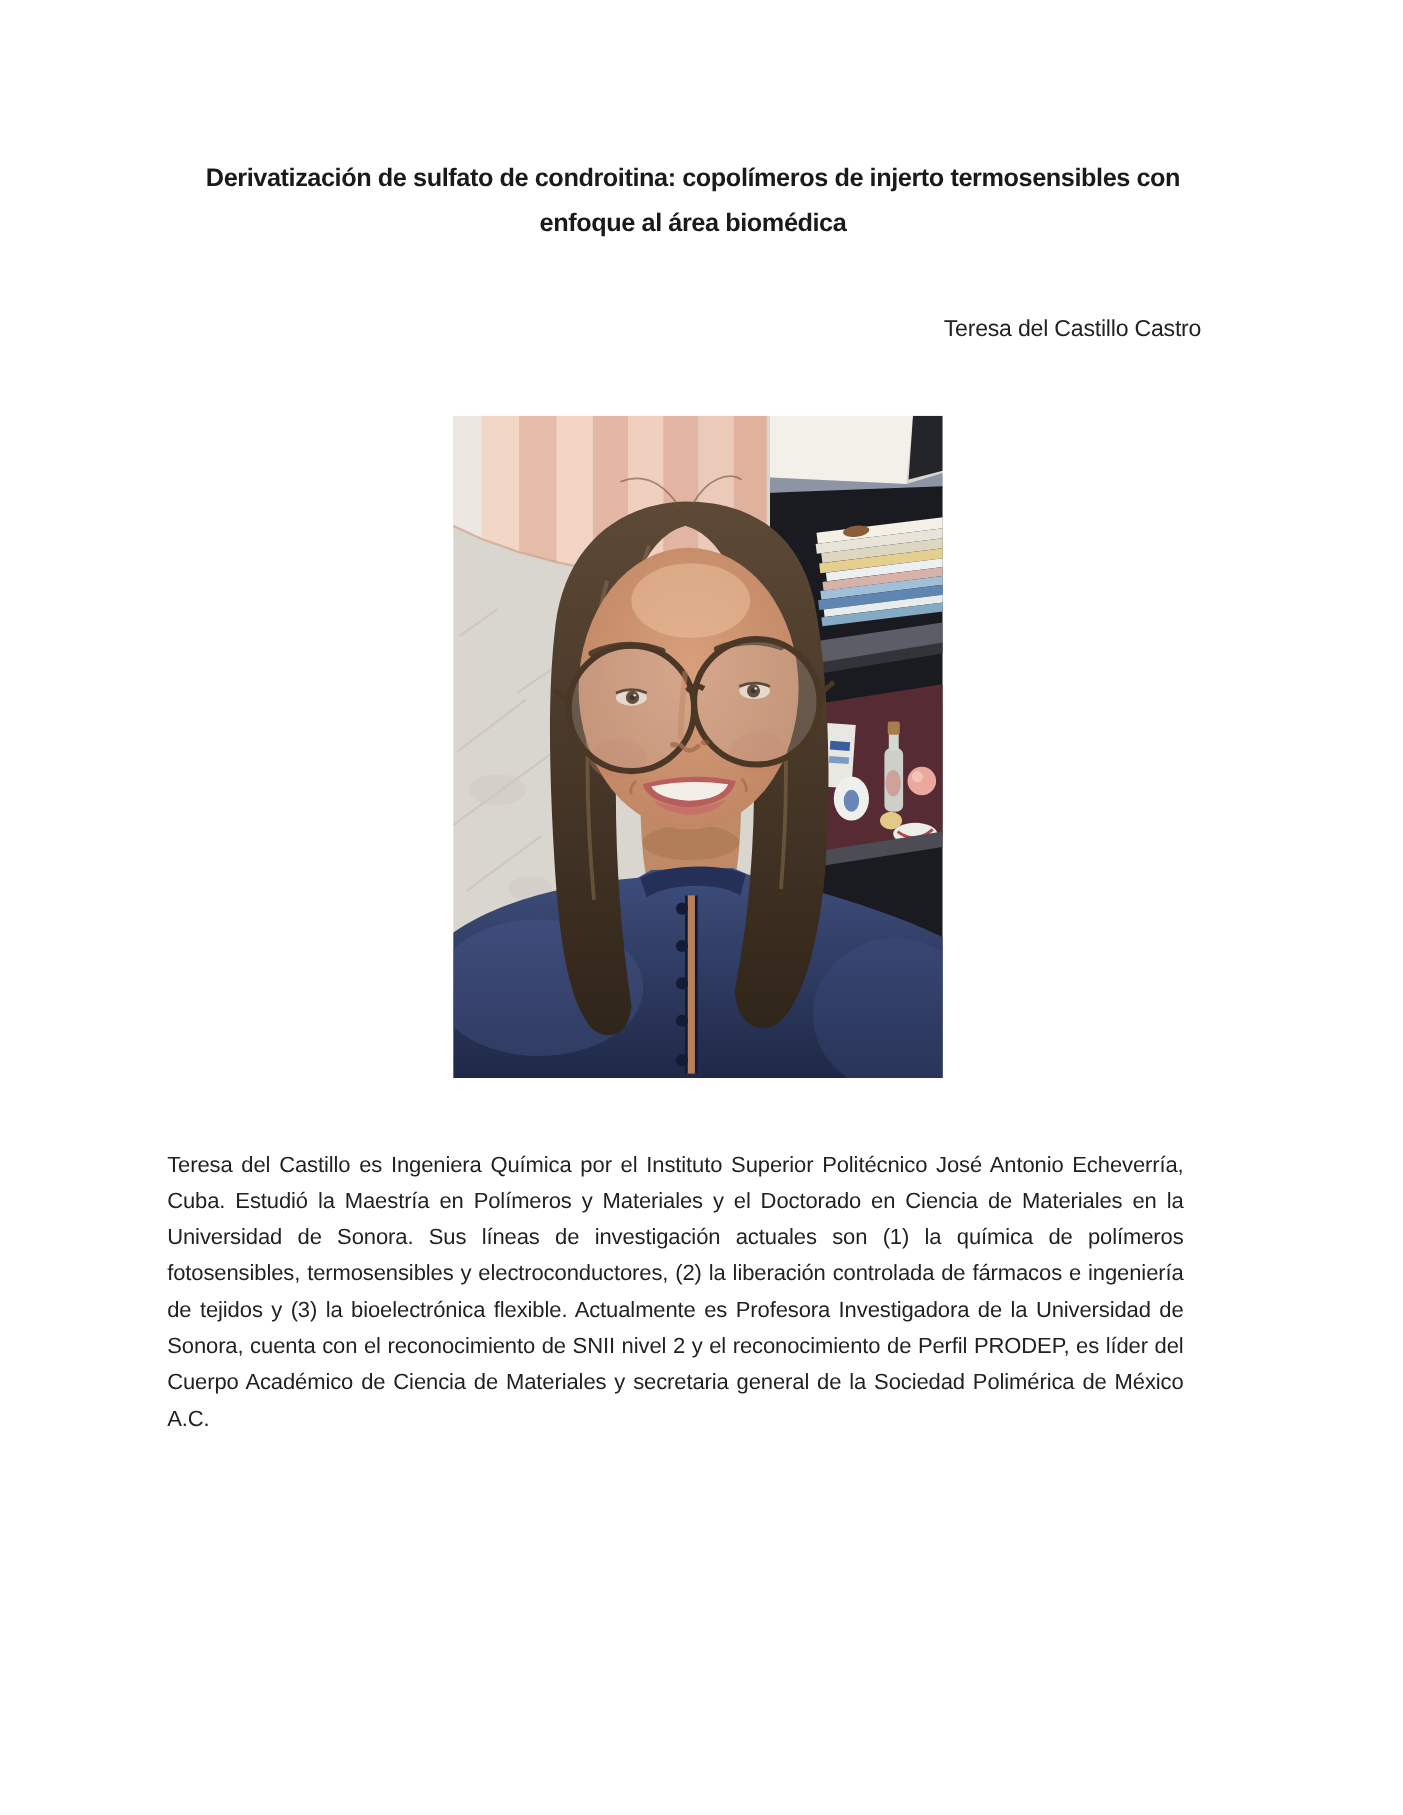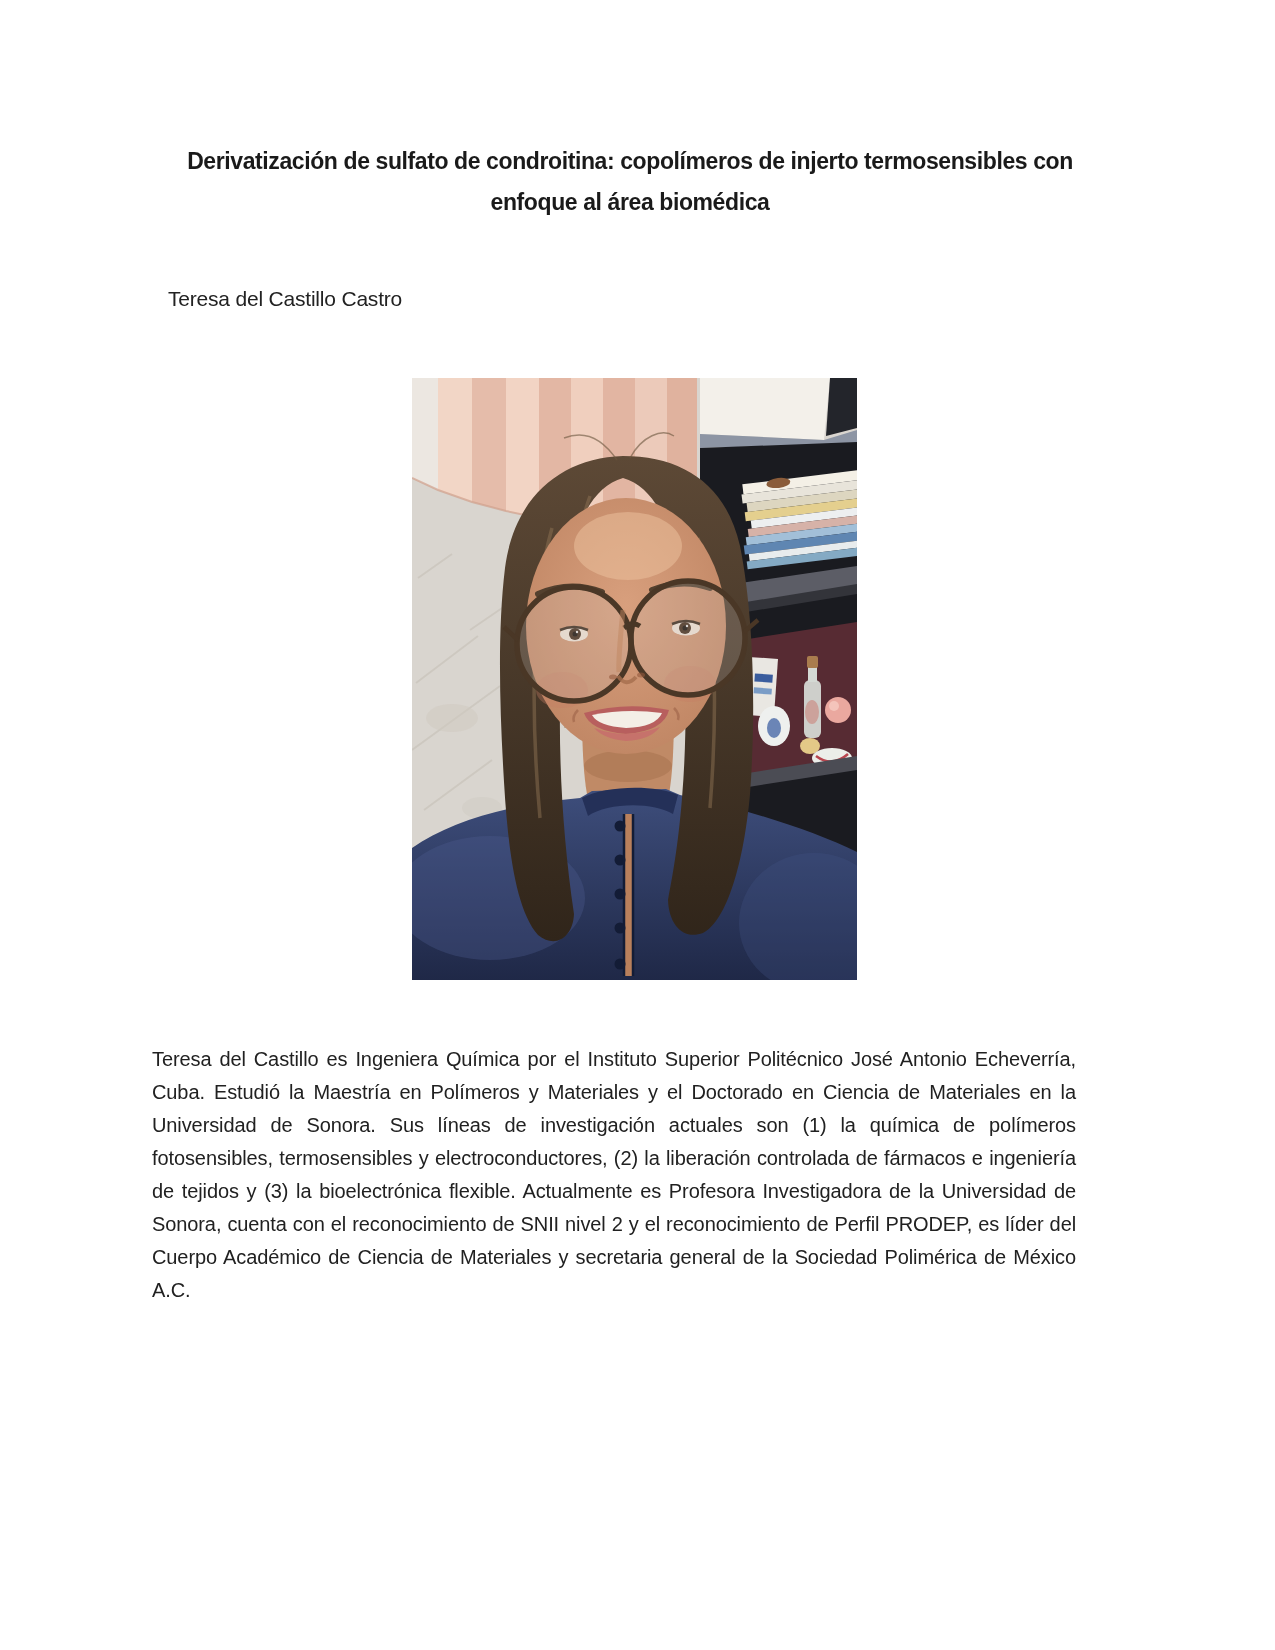--- a/index.html
+++ b/index.html
@@ -16,21 +16,21 @@
     position:absolute;left:168px;top:141px;width:924px;
     text-align:center;
   }
   .doc-title-inner{
     display:inline-block;max-width:900px;
     font-size:23px;line-height:41px;font-weight:bold;
     letter-spacing:-0.4px;color:#1a1a1a;
   }
   .doc-author{
     position:absolute;left:168px;top:282px;width:924px;
-    text-align:left;font-size:21px;line-height:33px;
+    text-align:right;font-size:21px;line-height:33px;
     color:#222222;letter-spacing:-0.2px;
   }
   .photo-frame{
     position:absolute;left:412px;top:378px;width:445px;height:602px;
   }
   .photo-frame svg{display:block;width:445px;height:602px;overflow:hidden;}
   .doc-bio{
     position:absolute;left:152px;top:1043px;width:924px;
     font-size:20px;line-height:33px;color:#212121;
     text-align:justify;letter-spacing:-0.1px;

